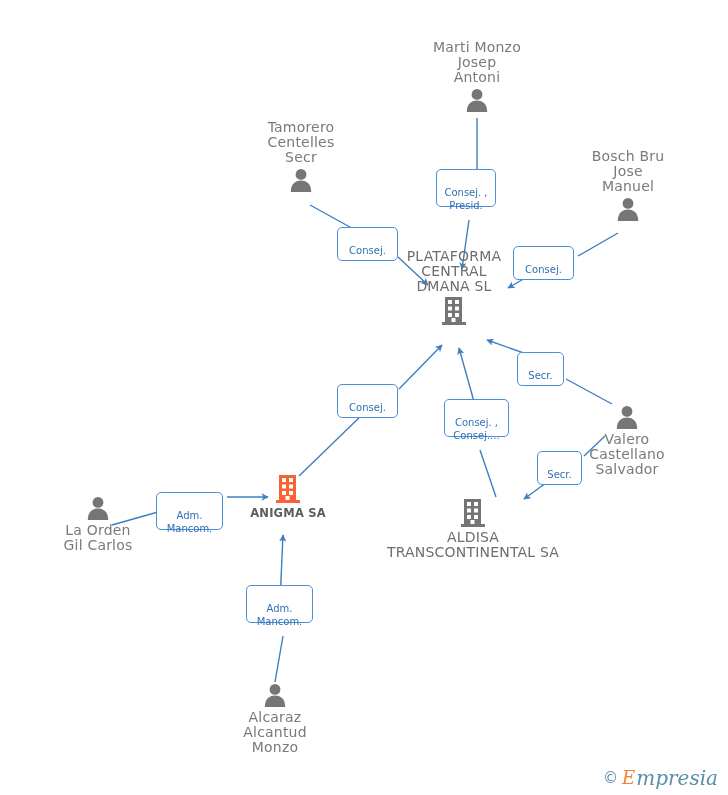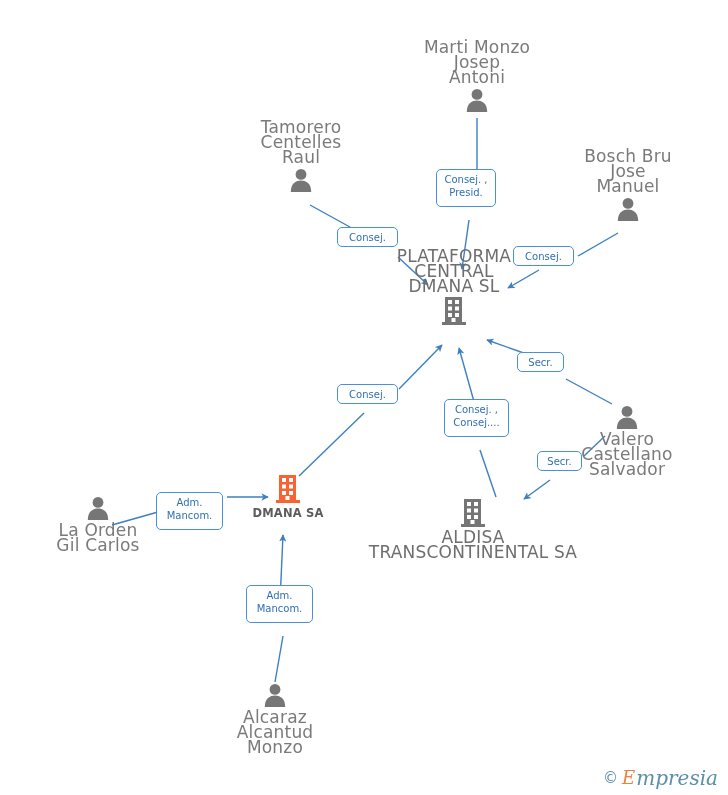--- a/index.html
+++ b/index.html
@@ -29,21 +29,21 @@
     text-align: center;
     width: 160px;
     margin-left: -80px;
   }
   .node-icon {
     display: block;
     margin: 0 auto;
   }
   .node-label {
     display: block;
-    font-size: 17px;
+    font-size: 14px;
     line-height: 15px;
     color: #7a7a7a;
     letter-spacing: 0.2px;
     white-space: pre-line;
   }
   .node.company .node-label {
     color: #6e6e6e;
   }
   .node.highlight .node-label {
     color: #5c5c5c;
@@ -54,21 +54,21 @@
   .label-below .node-label { margin-top: 2px; }
 
   .edge-label {
     position: absolute;
     background: #ffffff;
     border: 1.3px solid #4a90d9;
     border-radius: 5px;
     color: #2f6fb5;
     font-size: 10px;
     line-height: 13px;
-    padding: 3px 7px;
+    padding: 16px 7px;
     text-align: center;
     white-space: pre-line;
     box-sizing: border-box;
     font-family: "DejaVu Sans", sans-serif;
   }
   .watermark {
     position: absolute;
     right: 10px;
     bottom: 8px;
     display: flex;
@@ -153,21 +153,21 @@
 Antoni</span>
     <svg class="node-icon" width="26" height="26" viewBox="0 0 26 26">
       <circle cx="13" cy="7.4" r="5.4" fill="#767676"></circle>
       <path d="M 2.8 25 C 2.8 16.6 8.0 13.6 13 13.6 C 18 13.6 23.2 16.6 23.2 25 Z" fill="#767676"></path>
     </svg>
   </div>
 
   <div class="node person label-above" style="left:301px; top:120px;">
     <span class="node-label">Tamorero
 Centelles
-Raul</span>
+Secr</span>
     <svg class="node-icon" width="26" height="26" viewBox="0 0 26 26">
       <circle cx="13" cy="7.4" r="5.4" fill="#767676"></circle>
       <path d="M 2.8 25 C 2.8 16.6 8.0 13.6 13 13.6 C 18 13.6 23.2 16.6 23.2 25 Z" fill="#767676"></path>
     </svg>
   </div>
 
   <div class="node person label-above" style="left:628px; top:149px;">
     <span class="node-label">Bosch Bru
 Jose
 Manuel</span>
@@ -209,21 +209,21 @@
       <rect x="5" y="1" width="17" height="25" fill="#f96232"></rect>
       <rect x="2" y="26" width="24" height="3" fill="#f96232"></rect>
       <rect x="8" y="4" width="4" height="4" fill="#ffffff"></rect>
       <rect x="15" y="4" width="4" height="4" fill="#ffffff"></rect>
       <rect x="8" y="10.5" width="4" height="4" fill="#ffffff"></rect>
       <rect x="15" y="10.5" width="4" height="4" fill="#ffffff"></rect>
       <rect x="8" y="17" width="4" height="4" fill="#ffffff"></rect>
       <rect x="15" y="17" width="4" height="4" fill="#ffffff"></rect>
       <rect x="11.5" y="22" width="4" height="4" fill="#ffffff"></rect>
     </svg>
-    <span class="node-label">DMANA SA</span>
+    <span class="node-label">ANIGMA SA</span>
   </div>
 
   <div class="node company label-below" style="left:473px; top:498px; width:220px; margin-left:-110px;">
     <svg class="node-icon" width="28" height="30" viewBox="0 0 28 30">
       <rect x="5" y="1" width="17" height="25" fill="#757575"></rect>
       <rect x="2" y="26" width="24" height="3" fill="#757575"></rect>
       <rect x="8" y="4" width="4" height="4" fill="#ffffff"></rect>
       <rect x="15" y="4" width="4" height="4" fill="#ffffff"></rect>
       <rect x="8" y="10.5" width="4" height="4" fill="#ffffff"></rect>
       <rect x="15" y="10.5" width="4" height="4" fill="#ffffff"></rect>

